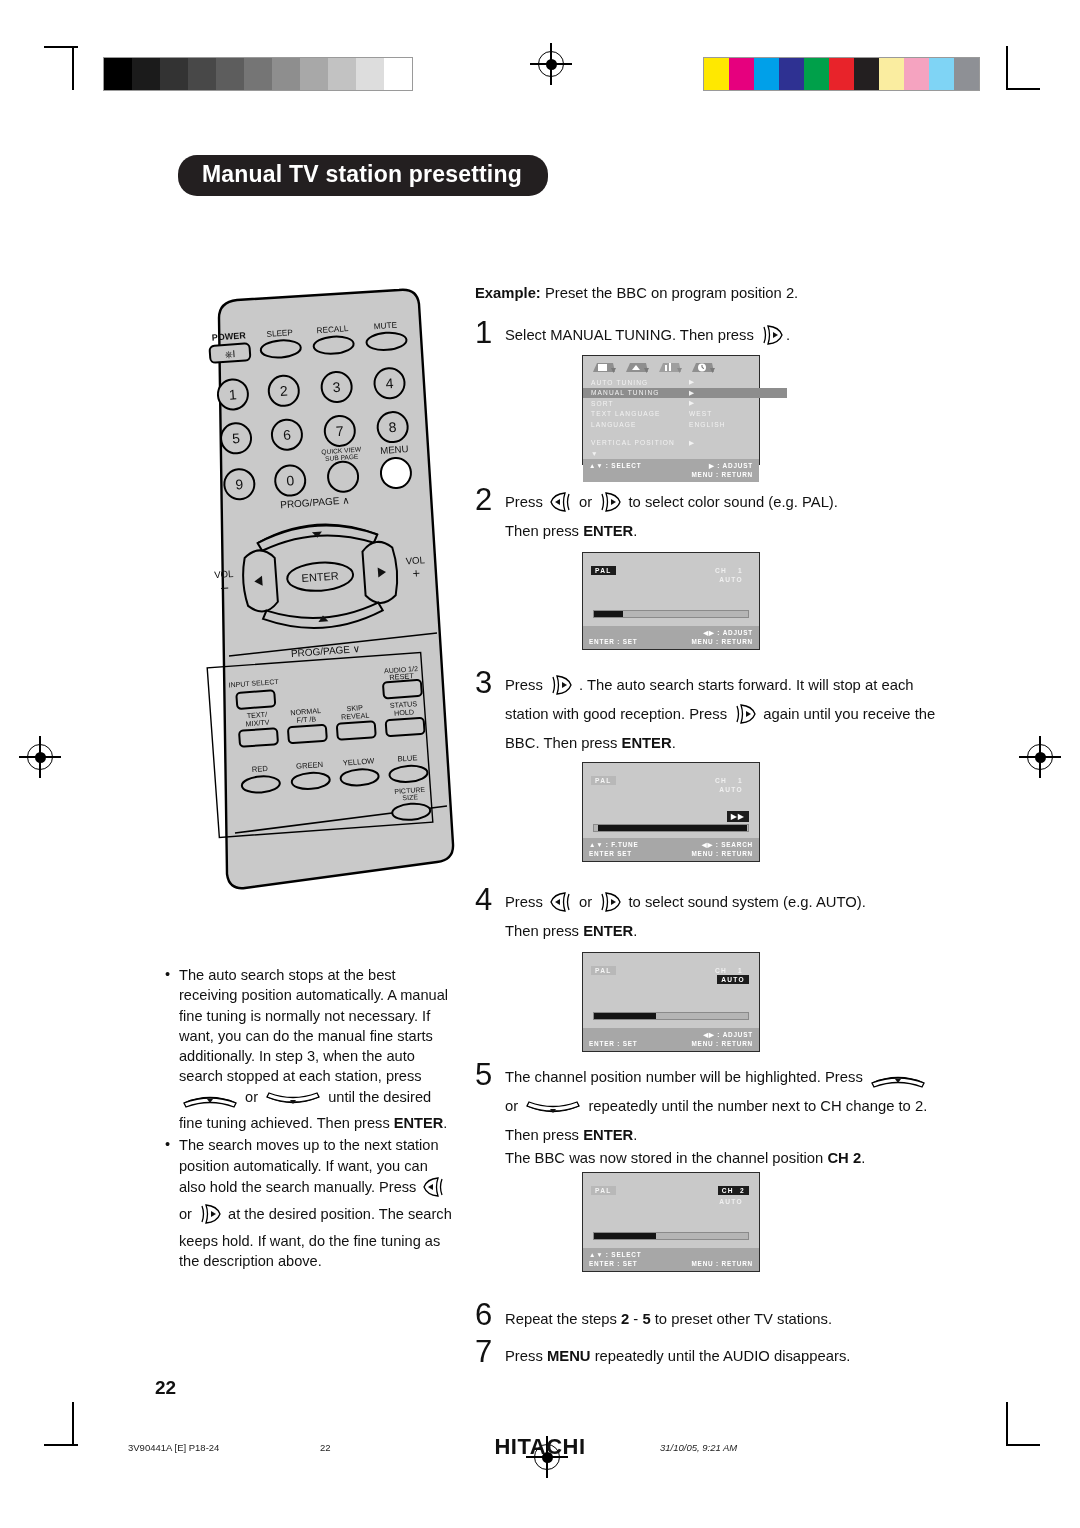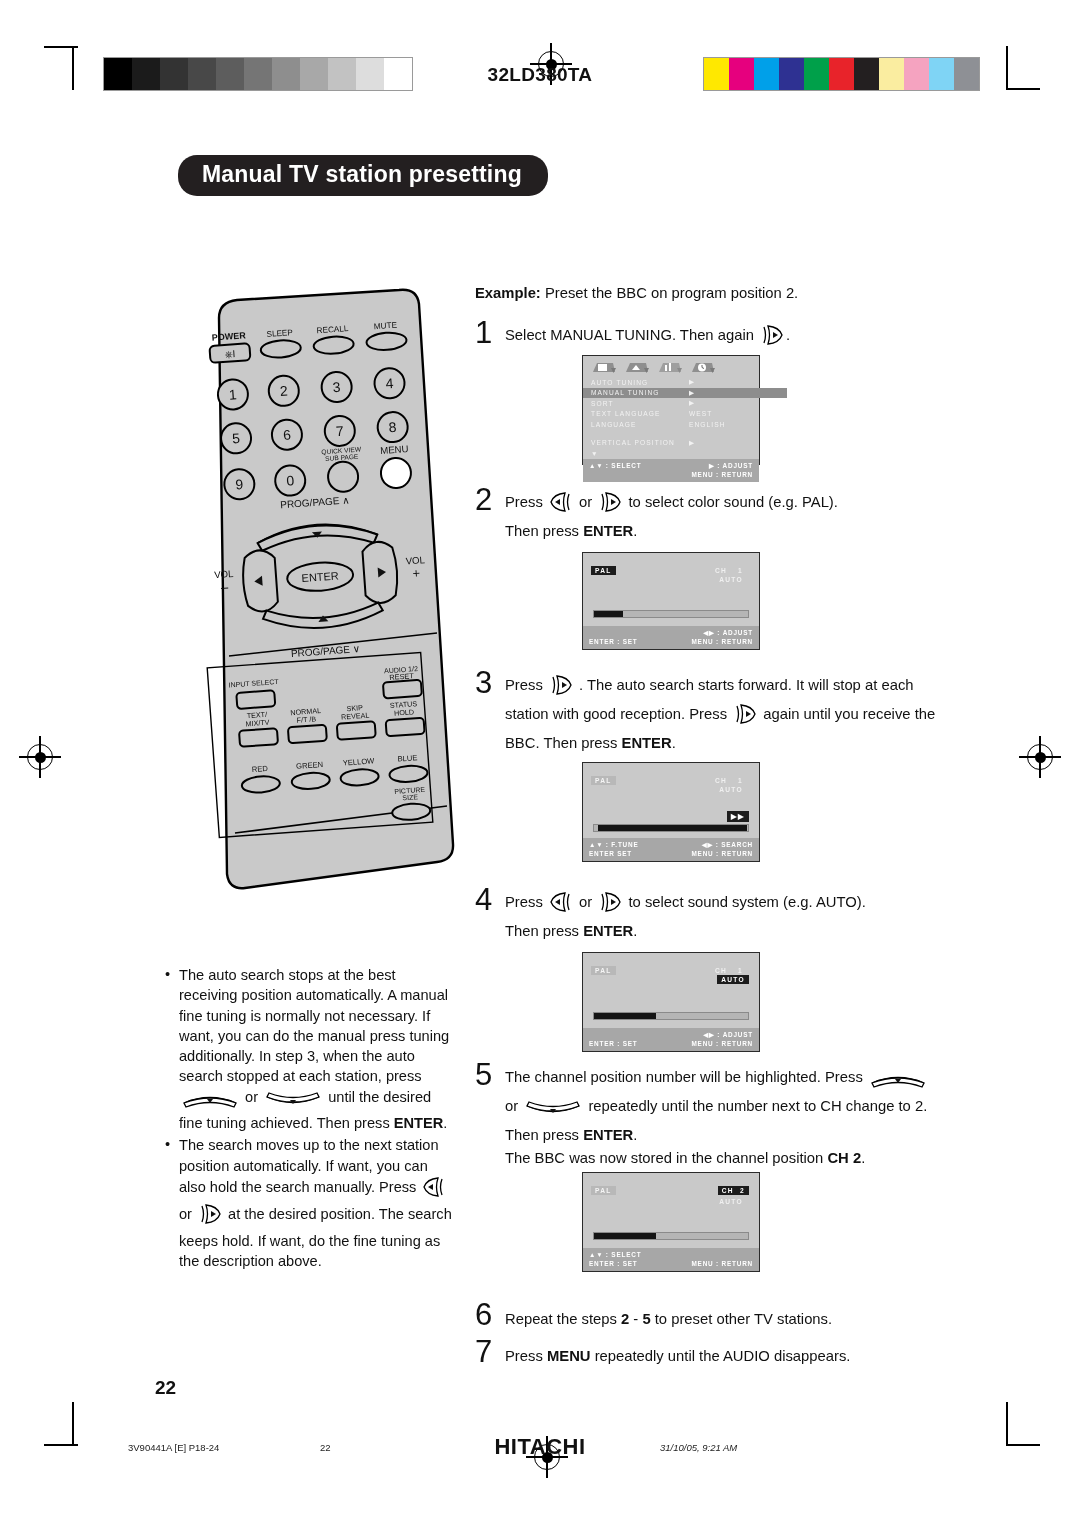--- a/index.html
+++ b/index.html
@@ -142,21 +142,20 @@
       <span style="background: rgb(46, 49, 146);"></span>
       <span style="background: rgb(0, 160, 74);"></span>
       <span style="background: rgb(232, 35, 42);"></span>
       <span style="background: rgb(35, 31, 32);"></span>
       <span style="background: rgb(250, 237, 160);"></span>
       <span style="background: rgb(245, 163, 192);"></span>
       <span style="background: rgb(127, 212, 245);"></span>
       <span style="background: rgb(142, 144, 149);"></span>
     </div>
 
-  <div class="model">32LD380TA</div>
 
   <div class="title-pill">Manual TV station presetting</div>
 
 
   <div class="remote-wrap">
   <svg width="290" height="630" viewBox="0 0 290 630" xmlns="http://www.w3.org/2000/svg">
     <defs>
       <style>
         .bd{fill:#c9c9c9;stroke:#000;stroke-width:2.4;}
         .btn{fill:#c9c9c9;stroke:#000;stroke-width:2;}
@@ -268,21 +267,21 @@
       <text class="lb" x="210" y="510" style="font-size:7px">PICTURE</text>
       <text class="lb" x="210" y="517" style="font-size:7px">SIZE</text>
       <ellipse class="btn" cx="210" cy="529" rx="19" ry="8"></ellipse>
     </g>
   </svg>
   </div>
 
   <div class="notes-body">
     <div class="note">
       <span class="bullet">•</span>
-      <span>The auto search stops at the best receiving position automatically. A manual fine tuning is normally not necessary. If want, you can do the manual press tuning additionally. In step 3, when the auto search stopped at each station, press</span>
+      <span>The auto search stops at the best receiving position automatically. A manual fine tuning is normally not necessary. If want, you can do the manual fine starts additionally. In step 3, when the auto search stopped at each station, press</span>
       <span class="inline-ico">
         <svg width="58" height="16" viewBox="0 0 58 16">
             <path d="M3 11 Q29 0 55 11 Q29 5 3 11 Z" fill="#fff" stroke="#000" stroke-width="1.3"></path>
             <path d="M3 11 Q29 1 55 11 L53 15 Q29 6 5 15 Z" fill="#fff" stroke="#000" stroke-width="1.3"></path>
             <polygon points="26,7 32,7 29,11" fill="#111"></polygon>
           </svg>
       </span>
       <span>or</span>
       <span class="inline-ico">
         <svg width="58" height="16" viewBox="0 0 58 16">
@@ -316,21 +315,21 @@
     </div>
   </div>
 
   <div class="example">
     <b>Example:</b><span> Preset the BBC on program position 2.</span>
   </div>
 
   <div class="step" style="top:318px;">
     <div class="num">1</div>
     <div class="txt">
-      <span>Select MANUAL TUNING. Then again </span>
+      <span>Select MANUAL TUNING. Then press </span>
       <span class="inline-ico">
         <svg width="24" height="22" viewBox="0 0 24 22">
             <path d="M8 2 Q19 3 22 11 Q19 19 8 20 Q11 11 8 2 Z" fill="#fff" stroke="#000" stroke-width="1.3"></path>
             <path d="M4 3 Q7 11 4 19" fill="none" stroke="#000" stroke-width="1.3"></path>
             <polygon points="13,8 13,14 18,11" fill="#111"></polygon>
           </svg>
       </span><span>.</span>
     </div>
   </div>
 

